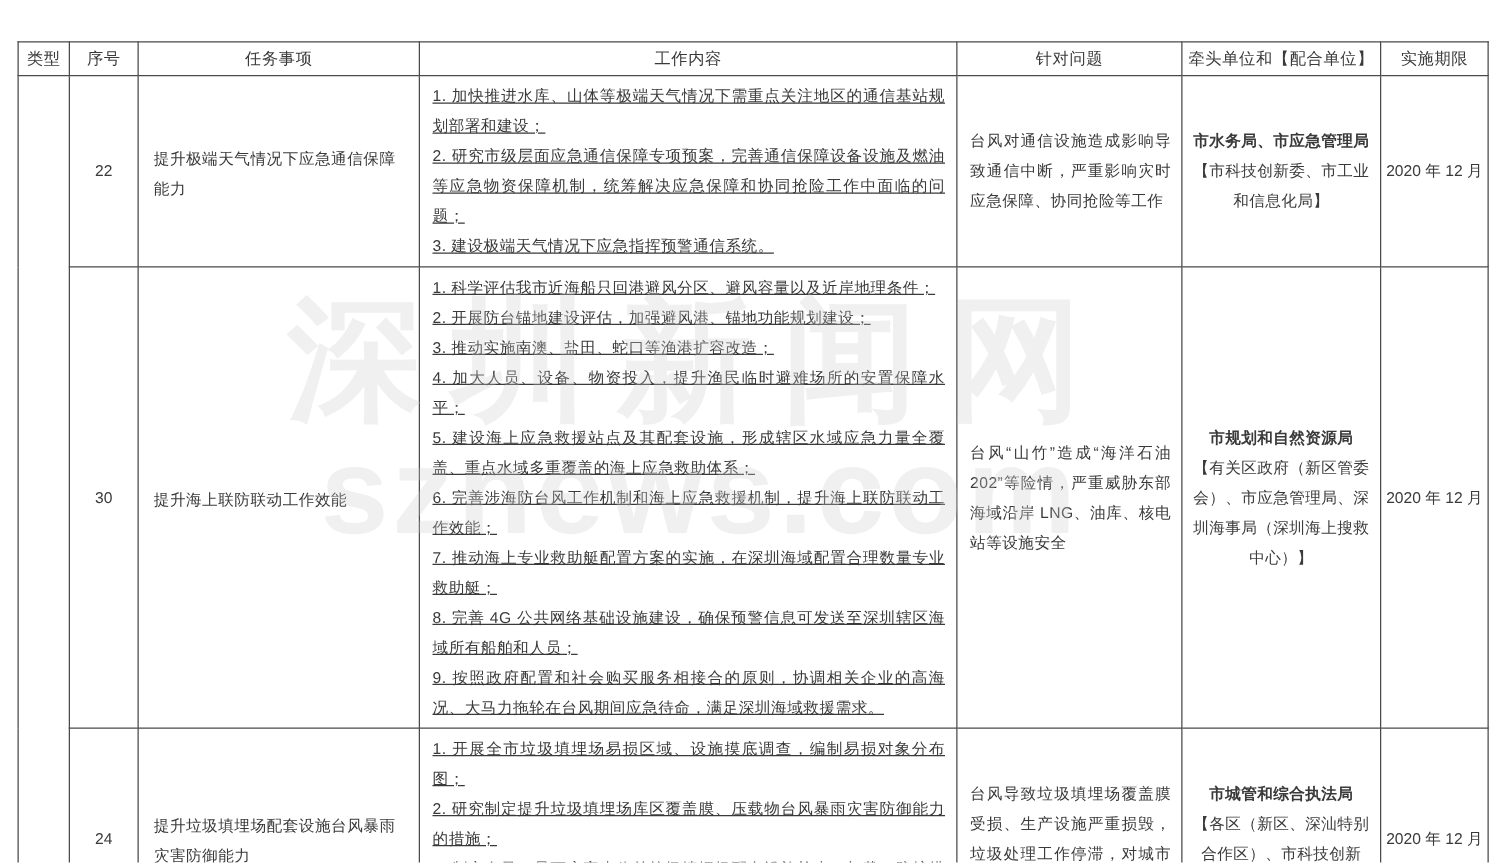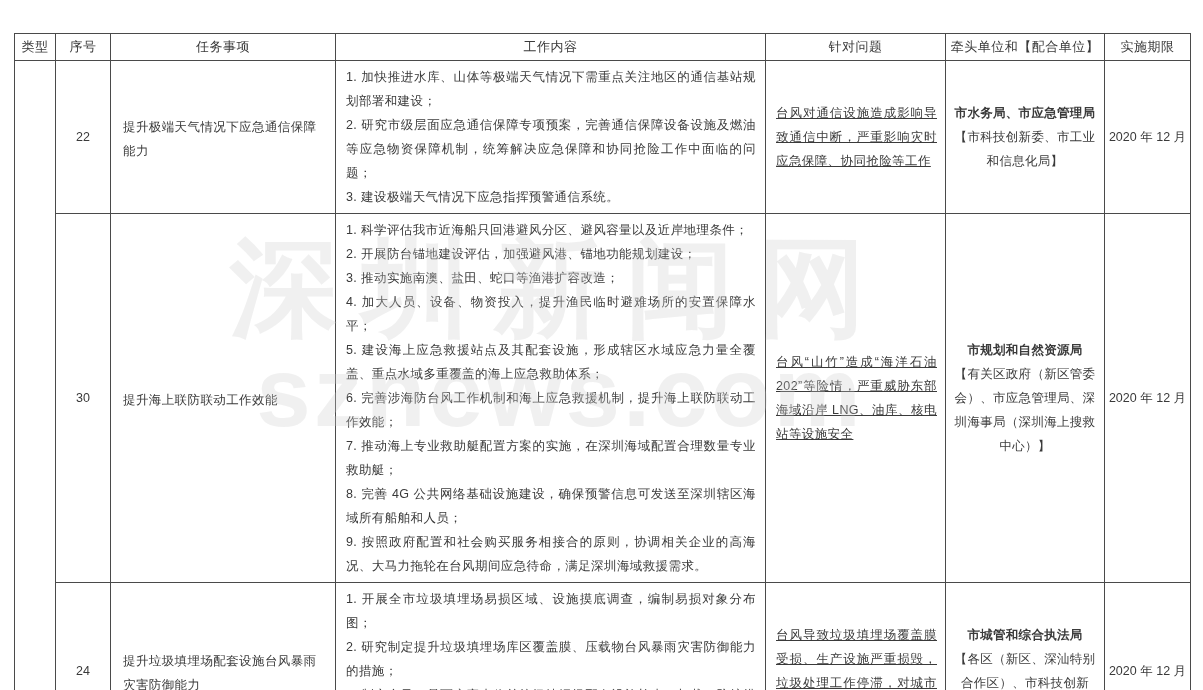--- a/index.html
+++ b/index.html
@@ -37,34 +37,34 @@
   }
   .task-cell {
     vertical-align:middle;
     padding:4px 10px 0 12px;
     line-height:24px;
     letter-spacing:0.4px;
   }
   .work-cell {
     vertical-align:top;
     padding:4px 9px 4px 10px;
+    text-decoration:underline;
   }
   .work-cell p {
     margin:0;
     line-height:24px;
     text-align:justify;
     letter-spacing:0.4px;
   }
   .problem-cell {
     vertical-align:middle;
     padding:0 8px 0 10px;
     line-height:24px;
     text-align:justify;
     letter-spacing:0.4px;
-    text-decoration:underline;
   }
   .unit-cell {
     vertical-align:middle;
     text-align:center;
     padding:0 6px;
     line-height:24px;
     letter-spacing:0.3px;
   }
   .unit-lead { font-weight:bold;text-align:center; }
   .deadline-cell {

